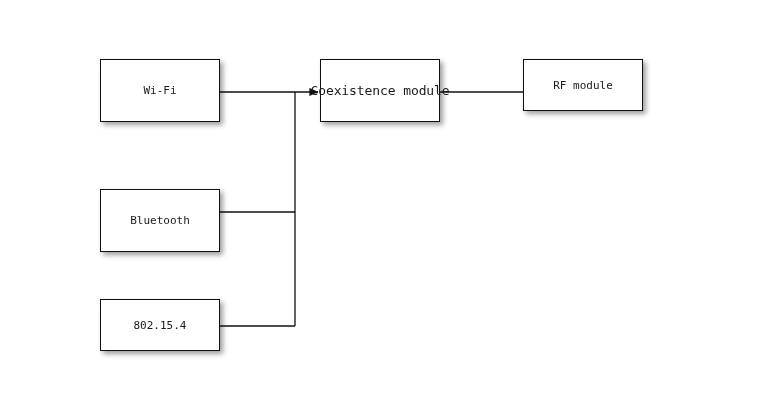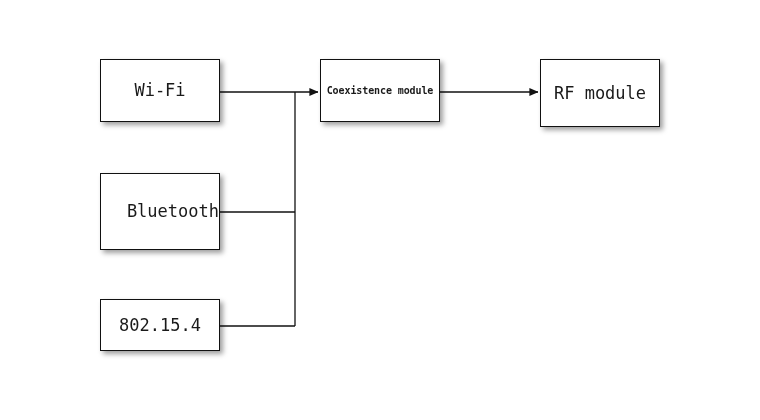--- a/index.html
+++ b/index.html
@@ -27,31 +27,30 @@
     box-sizing: border-box;
     background: #ffffff;
     border: 1.3px solid #111111;
     box-shadow: 3px 3px 5px rgba(0,0,0,0.38);
     display: flex;
     align-items: center;
     justify-content: center;
   }
   .node-label {
     font-family: "DejaVu Sans Mono", "Liberation Mono", monospace;
-    font-size: 17px;
+    font-size: 11px;
     color: #1a1a1a;
     white-space: nowrap;
     letter-spacing: 0px;
     line-height: 1;
     user-select: none;
   }
   .node-label.tight {
-    font-size: 10px;
+    font-size: 13px;
     letter-spacing: -0.1px;
-    font-weight: bold;
   }
 </style>
 </head>
 <body>
 
 <div id="canvas">
 
   <svg class="diagram-svg" viewBox="0 0 760 420" xmlns="http://www.w3.org/2000/svg">
     <defs>
       <marker id="arrowhead" markerWidth="9" markerHeight="8" refX="8.6" refY="4" orient="auto" markerUnits="userSpaceOnUse">
@@ -67,29 +66,29 @@
 
     <path d="M 220 326 L 295 326" stroke="#111111" stroke-width="1.3" fill="none"></path>
 
     <path d="M 440 92 L 538 92" stroke="#111111" stroke-width="1.3" fill="none" marker-end="url(#arrowhead)"></path>
   </svg>
 
   <div class="node-box" style="left:100px; top:59px; width:120px; height:63px;">
     <span class="node-label">Wi-Fi</span>
   </div>
 
-  <div class="node-box" style="left:100px; top:173px; width:120px; height:77px;justify-content:flex-end;">
+  <div class="node-box" style="left:100px; top:189px; width:120px; height:63px;">
     <span class="node-label">Bluetooth</span>
   </div>
 
   <div class="node-box" style="left:100px; top:299px; width:120px; height:52px;">
     <span class="node-label">802.15.4</span>
   </div>
 
   <div class="node-box" style="left:320px; top:59px; width:120px; height:63px;">
     <span class="node-label tight">Coexistence module</span>
   </div>
 
-  <div class="node-box" style="left:540px; top:59px; width:120px; height:68px;">
+  <div class="node-box" style="left:523px; top:59px; width:120px; height:52px;">
     <span class="node-label">RF module</span>
   </div>
 
 </div>
 
 </body></html>

